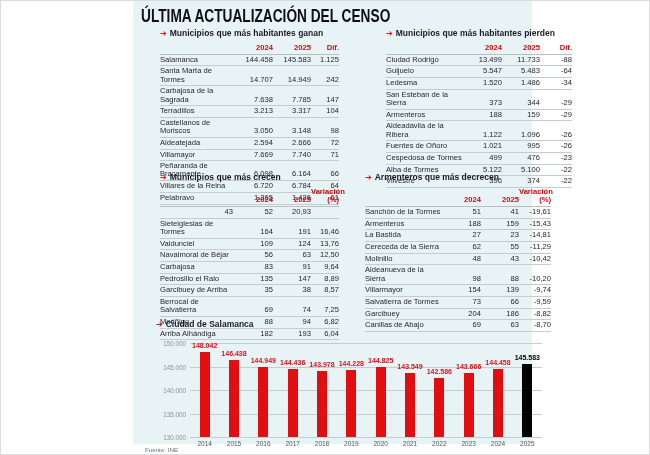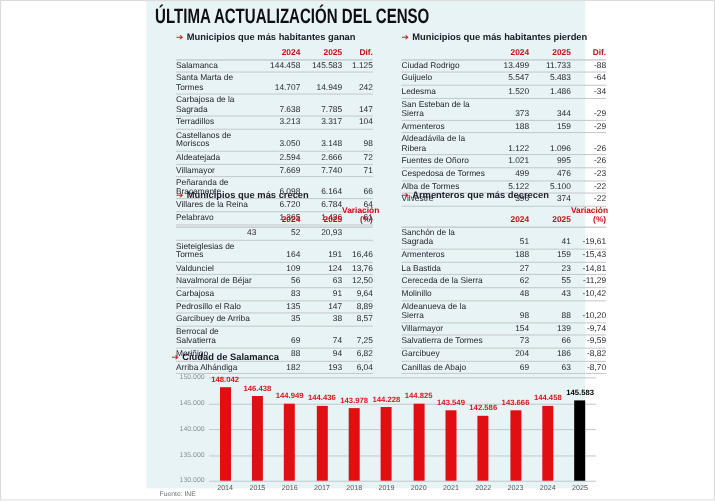--- a/index.html
+++ b/index.html
@@ -114,21 +114,21 @@
       </div>
       <div class="trow ">
         <div>Pelabravo</div>
         <div class="num">1.365</div>
         <div class="num">1.426</div>
         <div class="num">61</div>
       </div>
     </div>
 </div>
 
-<div class="table t-r" style="left:345px;top:28px;width:186px">
+<div class="table t-r" style="left:366px;top:28px;width:186px">
   <div class="sec"><span class="arrow">➔</span><span>Municipios que más habitantes pierden</span></div>
   <div class="tbody">
       <div class="trow thead"><div></div><div class="num">2024</div><div class="num">2025</div><div class="num">Dif.</div></div>
       <div class="trow ">
         <div>Ciudad Rodrigo</div>
         <div class="num">13.499</div>
         <div class="num">11.733</div>
         <div class="num">-88</div>
       </div>
       <div class="trow ">
@@ -254,21 +254,21 @@
       </div>
     </div>
 </div>
 
 <div class="table t-r" style="left:345px;top:172px;width:186px">
   <div class="sec"><span class="arrow">➔</span><span>Armenteros que más decrecen</span></div>
   <div class="tbody">
       <div class="trow thead"><div></div><div class="num">2024</div><div class="num">2025</div><div class="num">Variación
 (%)</div></div>
       <div class="trow ">
-        <div>Sanchón de la Sagrada</div>
+        <div>Sanchón de la Tormes</div>
         <div class="num">51</div>
         <div class="num">41</div>
         <div class="num">-19,61</div>
       </div>
       <div class="trow ">
         <div>Armenteros</div>
         <div class="num">188</div>
         <div class="num">159</div>
         <div class="num">-15,43</div>
       </div>

